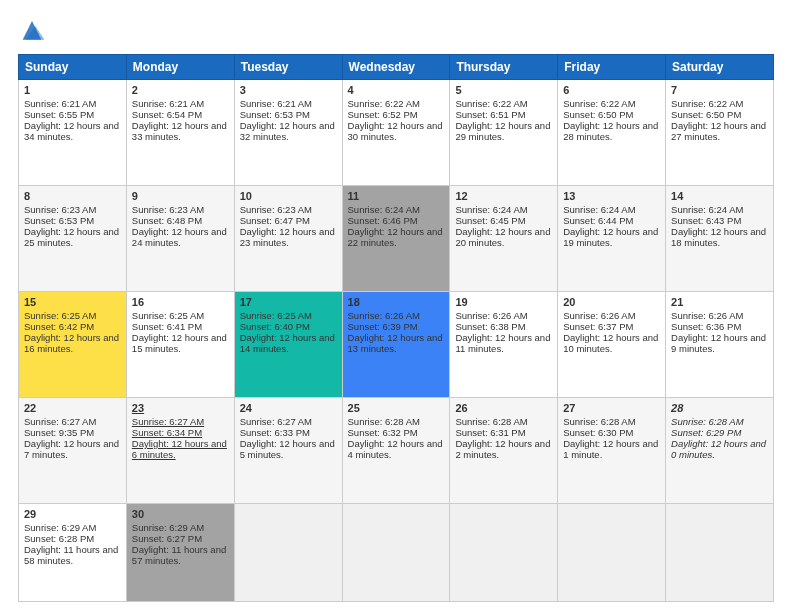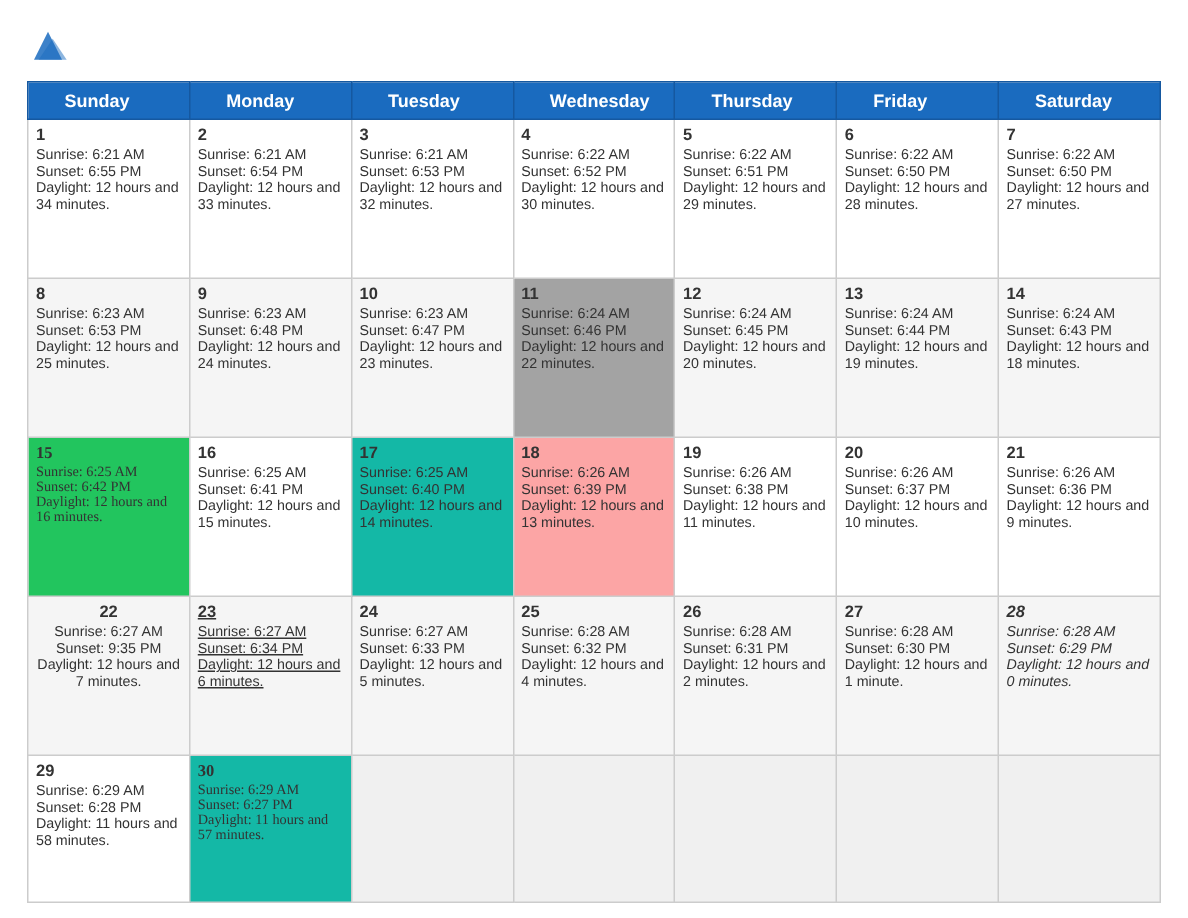--- a/index.html
+++ b/index.html
@@ -58,21 +58,21 @@
       border-collapse: collapse;
       width: 100%;
       table-layout: fixed;
     }
     .calendar th {
       background: #1a6bbf;
       color: #fff;
       font-size: 12px;
       font-weight: bold;
       text-align: left;
-      padding: 5px 24px;
+      padding: 5px 6px;
       border: 1px solid #1558a0;
     }
     .calendar td {
       vertical-align: top;
       border: 1px solid #ccc;
       padding: 4px 5px;
       font-size: 9.5px;
       color: #333;
       background: #fff;
       height: 78px;
@@ -213,39 +213,39 @@
             <div>Daylight: 12 hours and 19 minutes.</div>
           </td>
           <td style="background: rgb(245, 245, 245);">
             <span class="day-num">14</span>
             <div>Sunrise: 6:24 AM</div>
             <div>Sunset: 6:43 PM</div>
             <div>Daylight: 12 hours and 18 minutes.</div>
           </td>
         </tr>
         <tr>
-          <td style="background: #22c55e; font-family: Liberation Serif, serif;">
+          <td style="background: #fde047;">
             <span class="day-num">15</span>
             <div>Sunrise: 6:25 AM</div>
             <div>Sunset: 6:42 PM</div>
             <div>Daylight: 12 hours and 16 minutes.</div>
           </td>
           <td style="background: rgb(255, 255, 255);">
             <span class="day-num">16</span>
             <div>Sunrise: 6:25 AM</div>
             <div>Sunset: 6:41 PM</div>
             <div>Daylight: 12 hours and 15 minutes.</div>
           </td>
           <td style="background: #14b8a6;">
             <span class="day-num">17</span>
             <div>Sunrise: 6:25 AM</div>
             <div>Sunset: 6:40 PM</div>
             <div>Daylight: 12 hours and 14 minutes.</div>
           </td>
-          <td style="background: #fca5a5;">
+          <td style="background: #3b82f6;">
             <span class="day-num">18</span>
             <div>Sunrise: 6:26 AM</div>
             <div>Sunset: 6:39 PM</div>
             <div>Daylight: 12 hours and 13 minutes.</div>
           </td>
           <td style="background: rgb(255, 255, 255);">
             <span class="day-num">19</span>
             <div>Sunrise: 6:26 AM</div>
             <div>Sunset: 6:38 PM</div>
             <div>Daylight: 12 hours and 11 minutes.</div>
@@ -257,21 +257,21 @@
             <div>Daylight: 12 hours and 10 minutes.</div>
           </td>
           <td style="background: rgb(255, 255, 255);">
             <span class="day-num">21</span>
             <div>Sunrise: 6:26 AM</div>
             <div>Sunset: 6:36 PM</div>
             <div>Daylight: 12 hours and 9 minutes.</div>
           </td>
         </tr>
         <tr>
-          <td style="background: rgb(245, 245, 245); text-align: center;">
+          <td style="background: rgb(245, 245, 245);">
             <span class="day-num">22</span>
             <div>Sunrise: 6:27 AM</div>
             <div>Sunset: 9:35 PM</div>
             <div>Daylight: 12 hours and 7 minutes.</div>
           </td>
           <td style="background: rgb(245, 245, 245); text-decoration: underline;">
             <span class="day-num">23</span>
             <div>Sunrise: 6:27 AM</div>
             <div>Sunset: 6:34 PM</div>
             <div>Daylight: 12 hours and 6 minutes.</div>
@@ -307,21 +307,21 @@
             <div>Daylight: 12 hours and 0 minutes.</div>
           </td>
         </tr>
         <tr class="last-row">
           <td style="background: rgb(255, 255, 255);">
             <span class="day-num">29</span>
             <div>Sunrise: 6:29 AM</div>
             <div>Sunset: 6:28 PM</div>
             <div>Daylight: 11 hours and 58 minutes.</div>
           </td>
-          <td style="background: #14b8a6; font-family: Liberation Serif, serif;">
+          <td style="background: #a3a3a3;">
             <span class="day-num">30</span>
             <div>Sunrise: 6:29 AM</div>
             <div>Sunset: 6:27 PM</div>
             <div>Daylight: 11 hours and 57 minutes.</div>
           </td>
           <td class="cell-empty" style="background: rgb(240, 240, 240);"></td>
           <td class="cell-empty" style="background: rgb(240, 240, 240);"></td>
           <td class="cell-empty" style="background: rgb(240, 240, 240);"></td>
           <td class="cell-empty" style="background: rgb(240, 240, 240);"></td>
           <td class="cell-empty" style="background: rgb(240, 240, 240);"></td>

